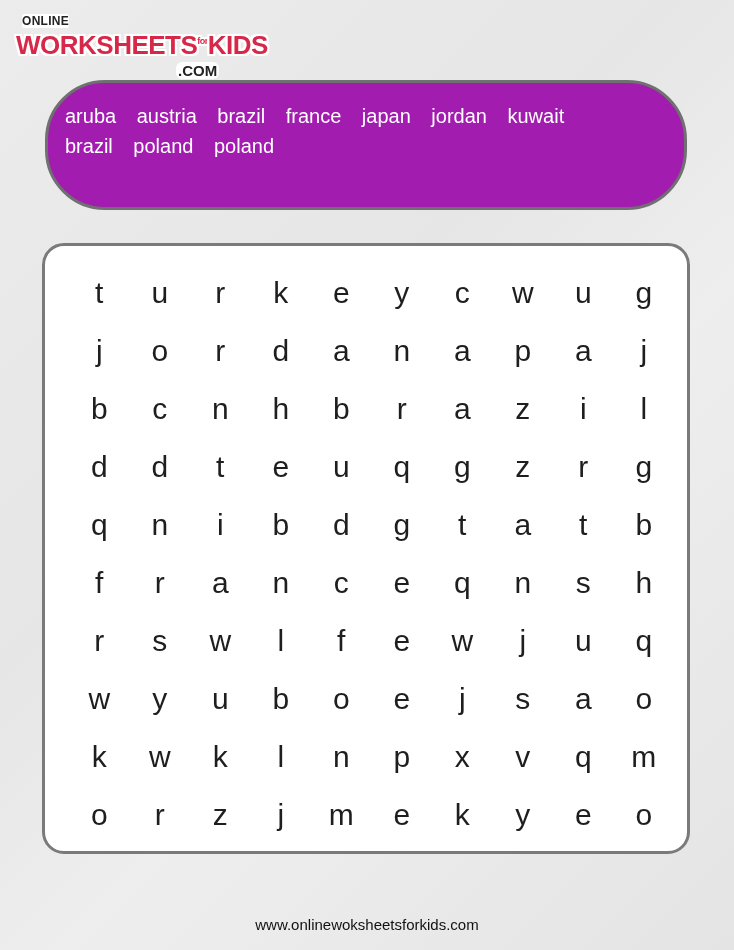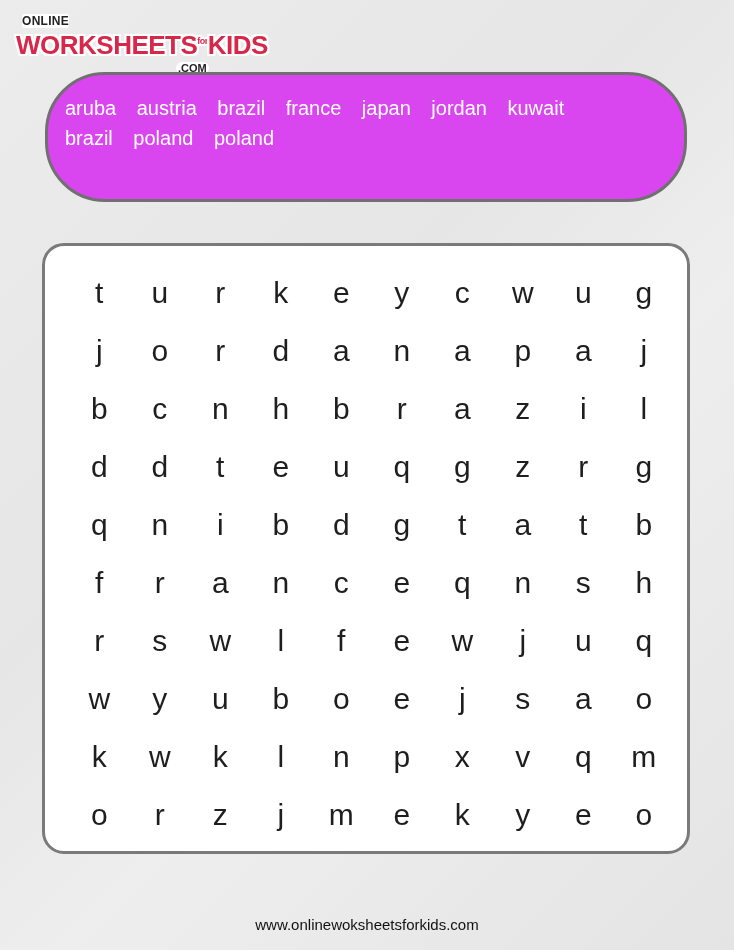--- a/index.html
+++ b/index.html
@@ -7,24 +7,24 @@
     width: 734px; height: 950px; position: relative; overflow: hidden;
     background: linear-gradient(135deg, #ececec 0%, #e6e6e6 40%, #eeeeee 60%, #e4e4e4 100%);
     font-family: "Liberation Sans", sans-serif;
   }
   .logo { position: absolute; left: 14px; top: 10px; width: 200px; height: 66px; }
   .logo .online { position: absolute; left: 8px; top: 4px; font-weight: bold; font-size: 12px; color: #222; background:#fff; padding:0 0; border-radius:3px; letter-spacing: 0.3px; }
   .logo .brand { position: absolute; left: 2px; top: 20px; font-weight: bold; font-size: 26px; color: #d8284a;
     text-shadow: 2px 0 #fff, -2px 0 #fff, 0 2px #fff, 0 -2px #fff, 2px 2px #fff, -2px -2px #fff, 2px -2px #fff, -2px 2px #fff;
     letter-spacing: -0.5px; white-space: nowrap; }
   .logo .brand .for { font-size: 9px; vertical-align: super; color:#d8284a; }
-  .logo .com { position: absolute; left: 162px; top: 52px; font-weight: bold; font-size: 11px; color: #222; background:#fff; padding:0 2px; border-radius:6px;}
+  .logo .com { position: absolute; left: 162px; top: 52px; font-weight: bold; font-size: 15px; color: #222; background:#fff; padding:0 2px; border-radius:6px;}
   .wordbank {
-    position: absolute; left: 45px; top: 72px; width: 642px; height: 130px;
-    background: #d946ef; border: 3px solid #707070; border-radius: 60px;
+    position: absolute; left: 45px; top: 80px; width: 642px; height: 130px;
+    background: #a21caf; border: 3px solid #707070; border-radius: 60px;
     box-sizing: border-box;
   }
   .wordbank .words { position: absolute; left: 17px; top: 18px; width: 560px; font-size: 20px; color: #fff; line-height: 30px; }
   .wordbank .word { margin-right: 15px; }
   .grid-box {
     position: absolute; left: 42px; top: 243px; width: 648px; height: 611px;
     background: #fff; border: 3px solid #7a7a7a; border-radius: 22px; box-sizing: border-box;
   }
   .grid { position: absolute; left: 24px; top: 18px; display: grid;
     grid-template-columns: repeat(10, 60.5px); grid-auto-rows: 58px; }

